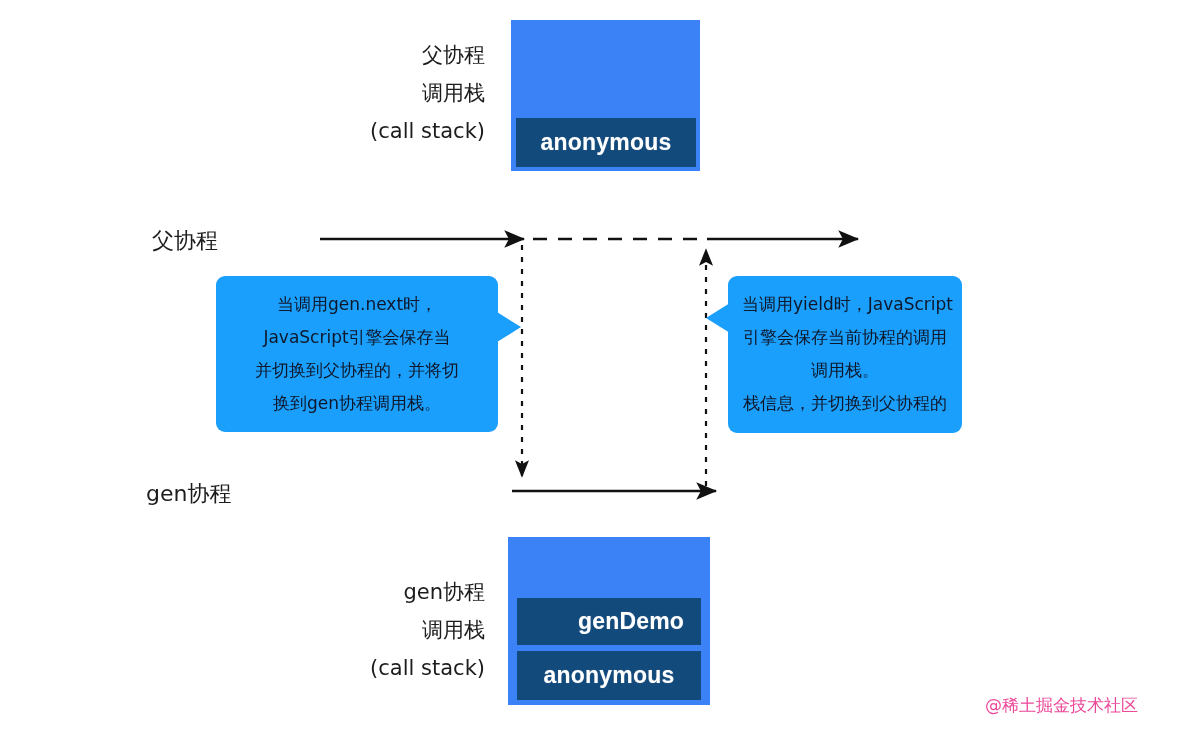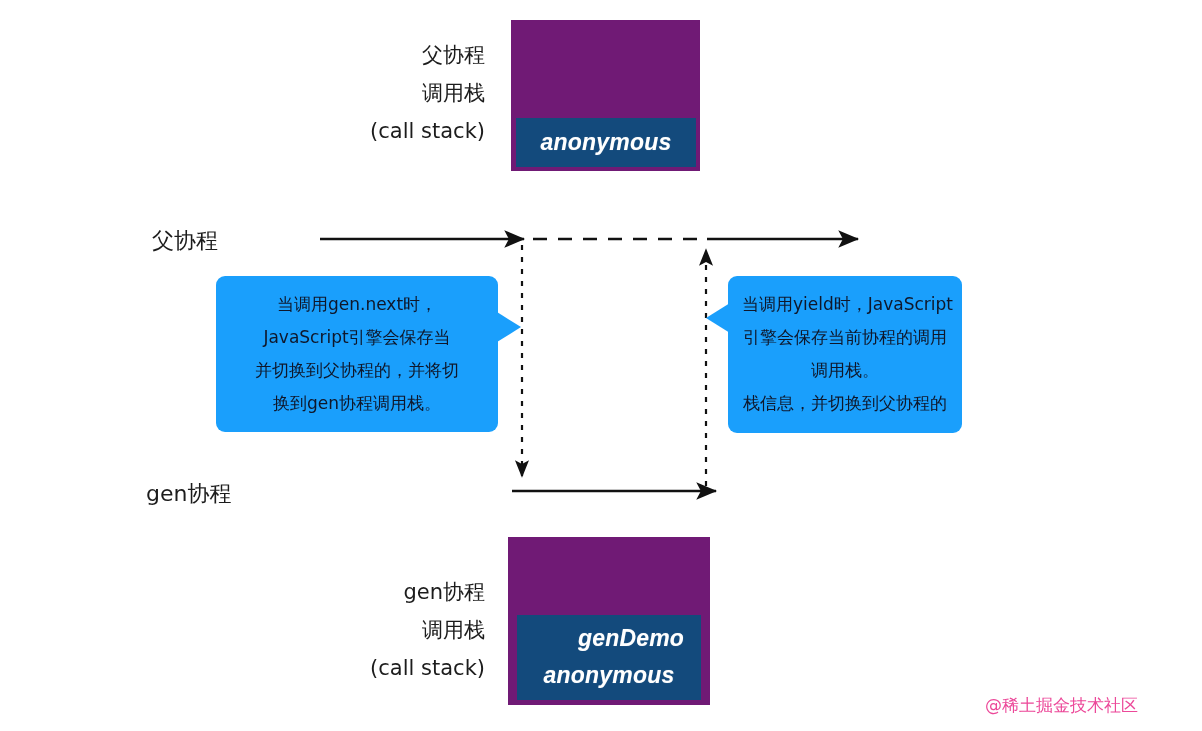--- a/index.html
+++ b/index.html
@@ -13,23 +13,22 @@
   #canvas {
     position: relative;
     width: 1202px;
     height: 731px;
     background: #ffffff;
     overflow: hidden;
   }
   
   .stack-box {
     position: absolute;
-    background: #701a75;
+    background: #3b82f6;
     box-sizing: border-box;
-    font-style: italic;
   }
   .frame {
     position: absolute;
     background: #134a7c;
     color: #ffffff;
     font-size: 23px;
     font-weight: bold;
     letter-spacing: 0.2px;
     display: flex;
     align-items: center;
@@ -161,21 +160,21 @@
   </div>
   <div class="callout-tail tail-left" style="left:706px; top:303px;"></div>
 
   <div class="hand-label right-align" style="left:330px; top:573px; width:155px;">
     <div>gen协程</div>
     <div>调用栈</div>
     <div>(call stack)</div>
   </div>
 
   <div class="stack-box" style="left:508px; top:537px; width:202px; height:168px;">
-    <div class="frame" style="left:9px; top:78px; width:184px; height:47px;padding-left:44px;">
+    <div class="frame" style="left:9px; top:61px; width:184px; height:47px;padding-left:44px;">
       <span>genDemo</span>
     </div>
     <div class="frame" style="left:9px; top:114px; width:184px; height:49px;">
       <span>anonymous</span>
     </div>
   </div>
 
   <div class="watermark" style="left:985px; top:694px;">@稀土掘金技术社区</div>
 
 </div>

